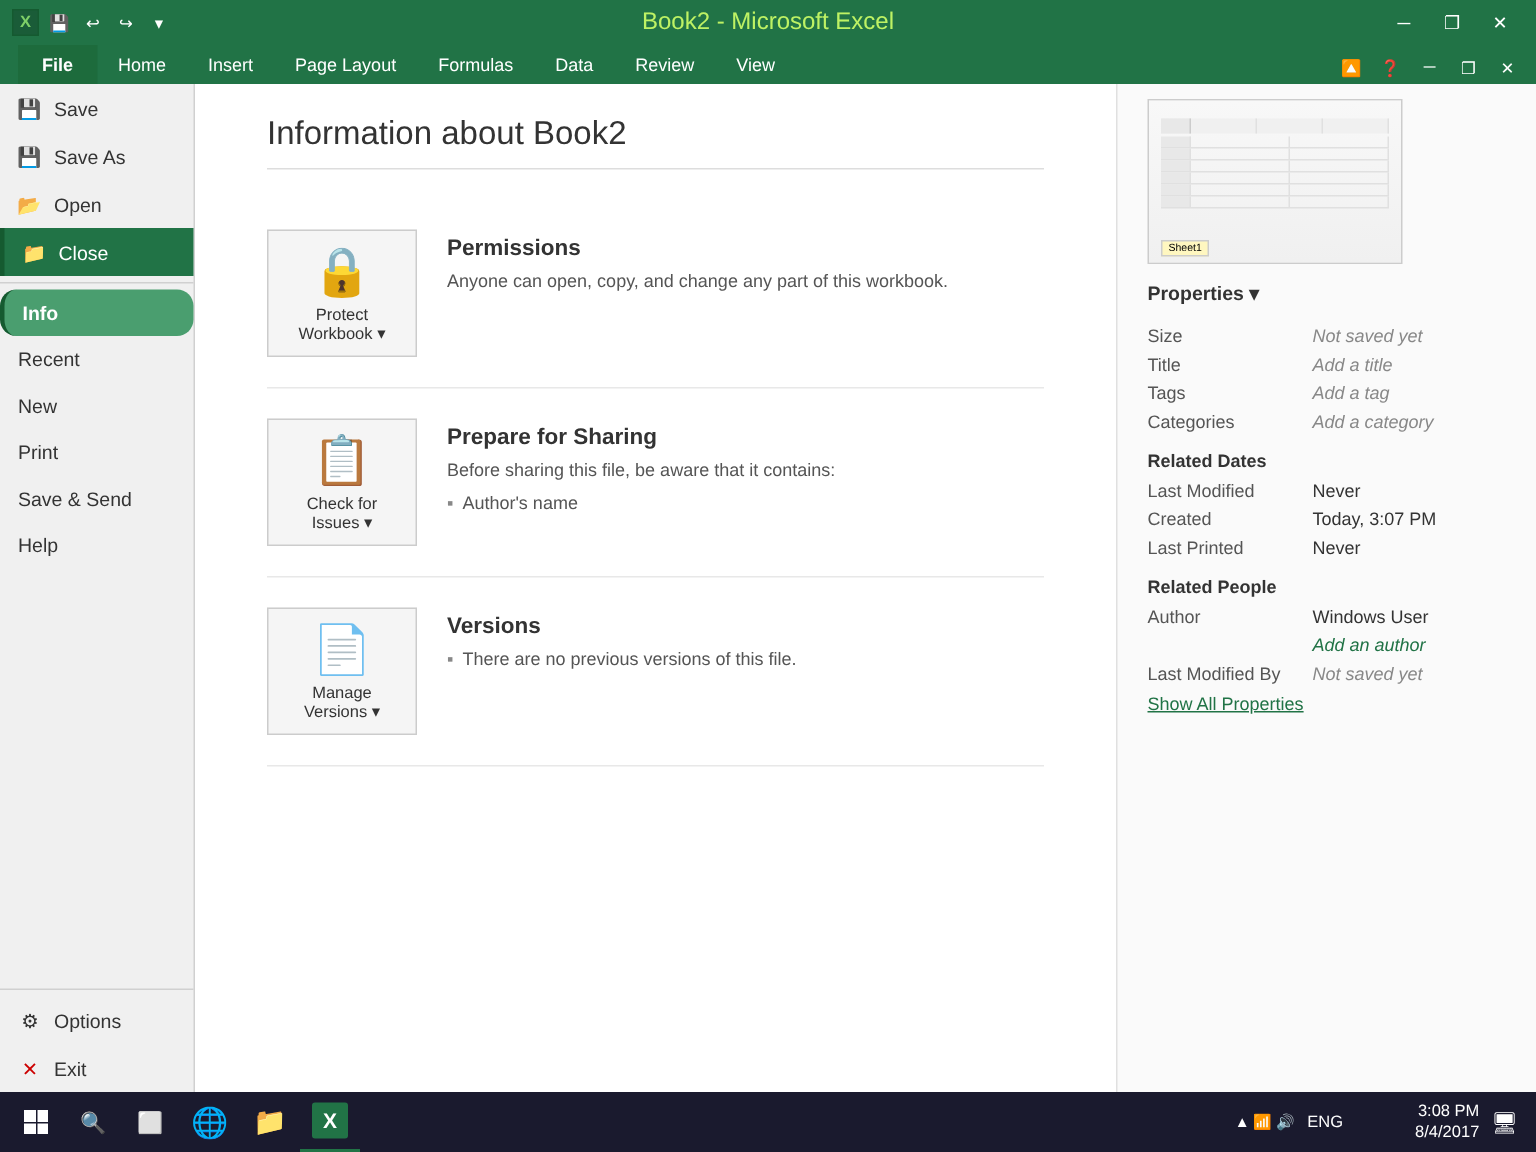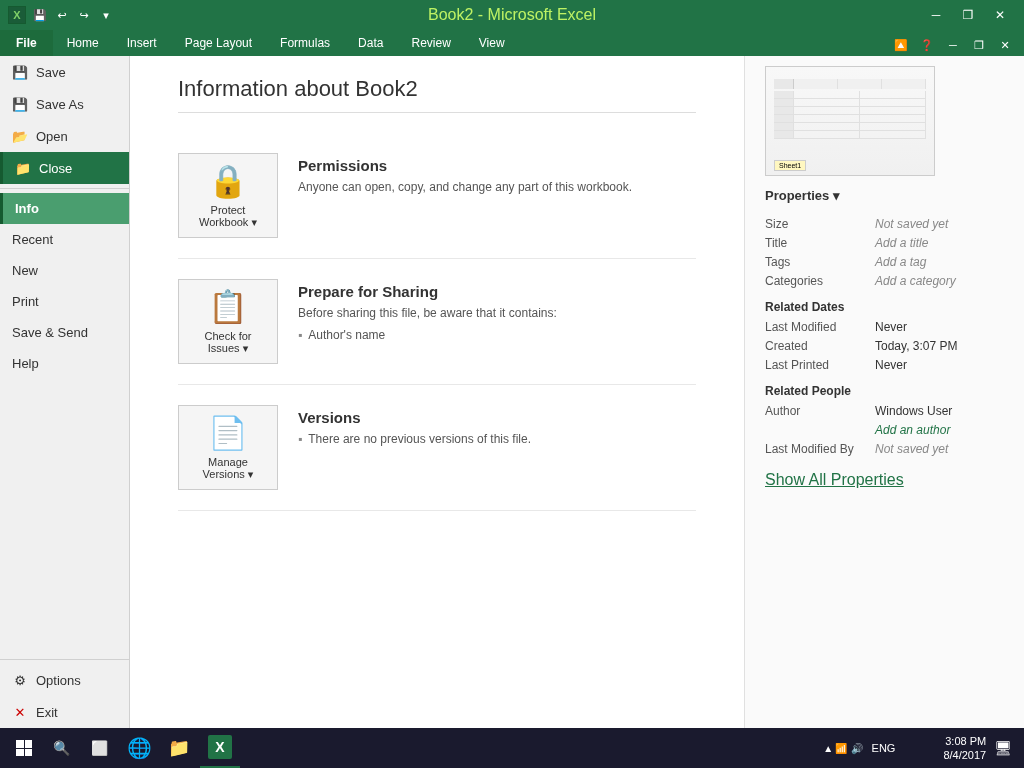--- a/index.html
+++ b/index.html
@@ -22,21 +22,21 @@
     .title-bar-title { position: absolute; left: 50%; transform: translateX(-50%); font-size: 16px; color: #bef264; }
     .title-bar-controls { display: flex; gap: 0; }
     .window-btn { width: 32px; height: 30px; display: flex; align-items: center; justify-content: center; color: white; font-size: 12px; cursor: pointer; }
 
     
     .ribbon-tabs {
       height: 26px;
       background: #217346;
       display: flex;
       align-items: flex-end;
-      padding-left: 0;
+      padding-left: 12px;
     }
     .ribbon-tab {
       padding: 4px 14px;
       font-size: 12px;
       cursor: pointer;
       color: white;
       height: 26px;
       display: flex;
       align-items: center;
     }
@@ -187,24 +187,23 @@
     .prop-row {
       display: flex;
       margin-bottom: 5px;
       font-size: 12px;
     }
     .prop-label { width: 110px; color: #555; flex-shrink: 0; }
     .prop-value { color: #888; font-style: italic; }
     .prop-value.real { color: #333; font-style: normal; }
     .show-all-link {
       color: #217346;
-      font-size: 16px;
+      font-size: 12px;
       cursor: pointer;
       text-decoration: underline;
-      margin-top: 10px;
       display: inline-block;
     }
 
     
     .taskbar {
       position: absolute;
       bottom: 0;
       left: 0;
       right: 0;
       height: 40px;
@@ -321,21 +320,21 @@
     </div>
     <div class="sidebar-item">
       <div class="sidebar-item-icon">📂</div>
       <span>Open</span>
     </div>
     <div class="sidebar-item" style="background:#217346; color:white; border-left: 3px solid #155a30;">
       <div class="sidebar-item-icon">📁</div>
       <span>Close</span>
     </div>
     <hr class="sidebar-divider">
-    <div class="sidebar-item active" style="background:#4a9e6f;color:white;font-weight:600;border-left:3px solid #155a30;">
+    <div class="sidebar-item active" style="background:#4a9e6f;color:white;font-weight:600;border-left:3px solid #155a30;border-radius:11px;">
       <span>Info</span>
     </div>
     <div class="sidebar-item">
       <span>Recent</span>
     </div>
     <div class="sidebar-item">
       <span>New</span>
     </div>
     <div class="sidebar-item">
       <span>Print</span>

